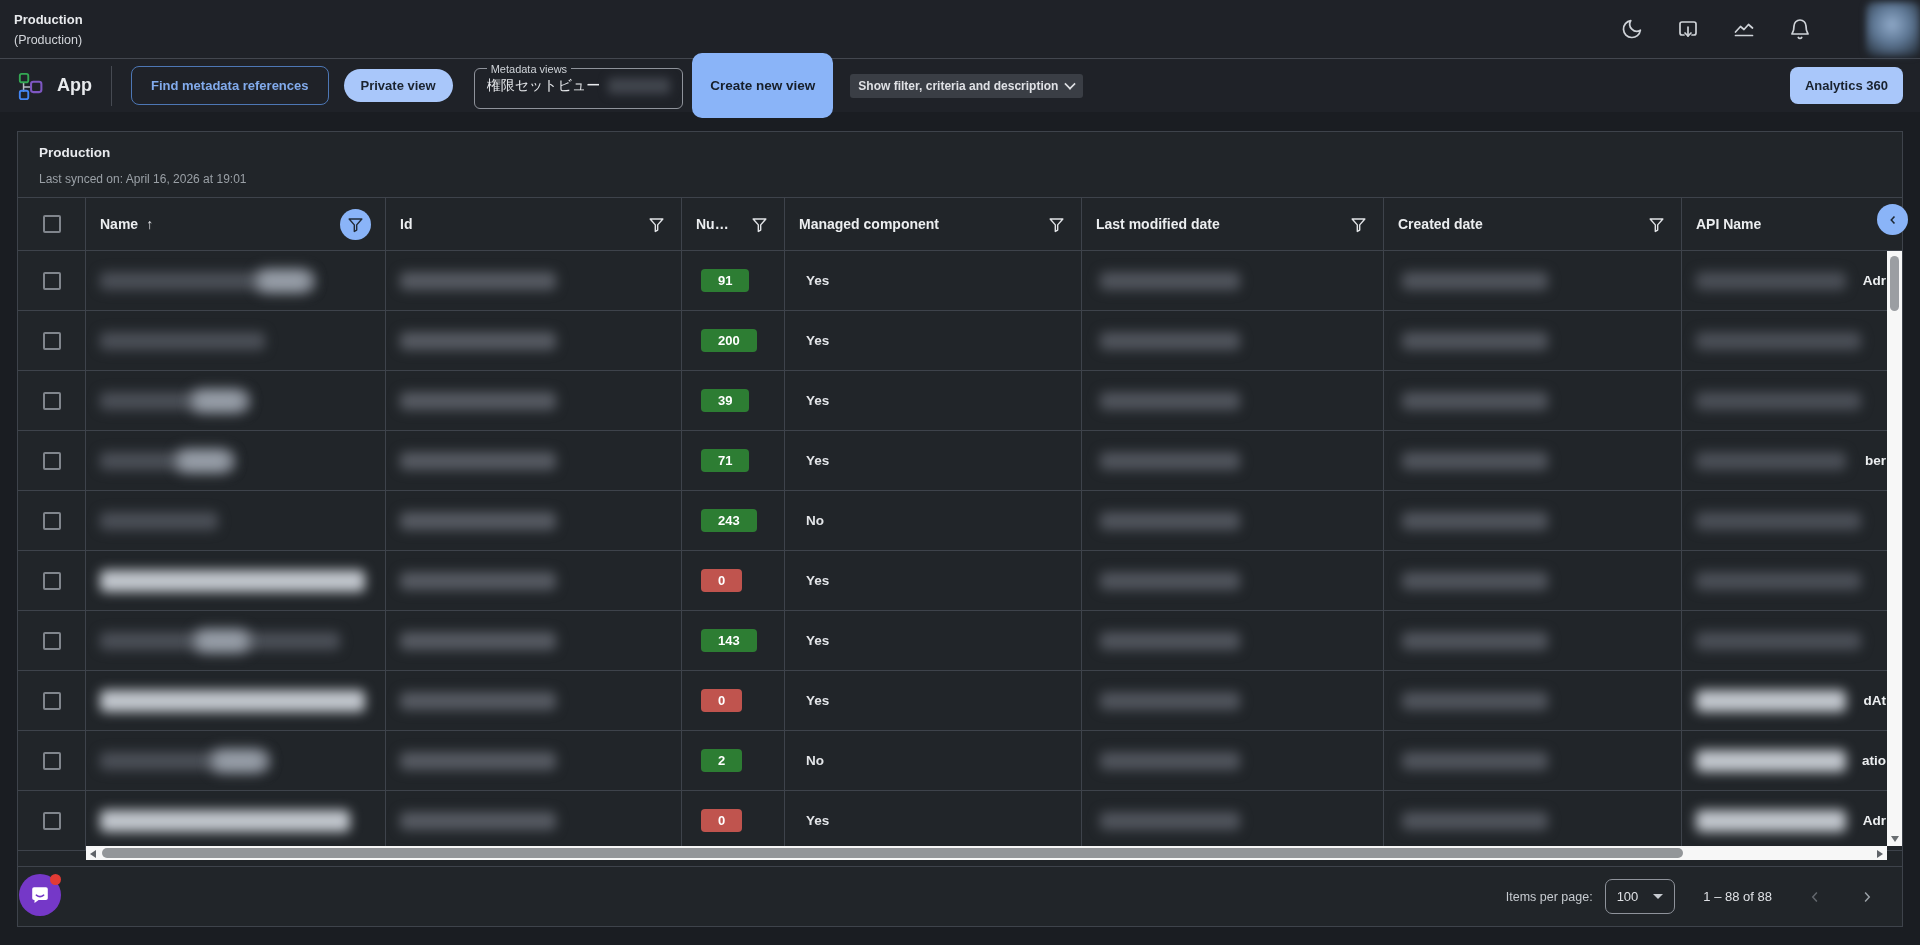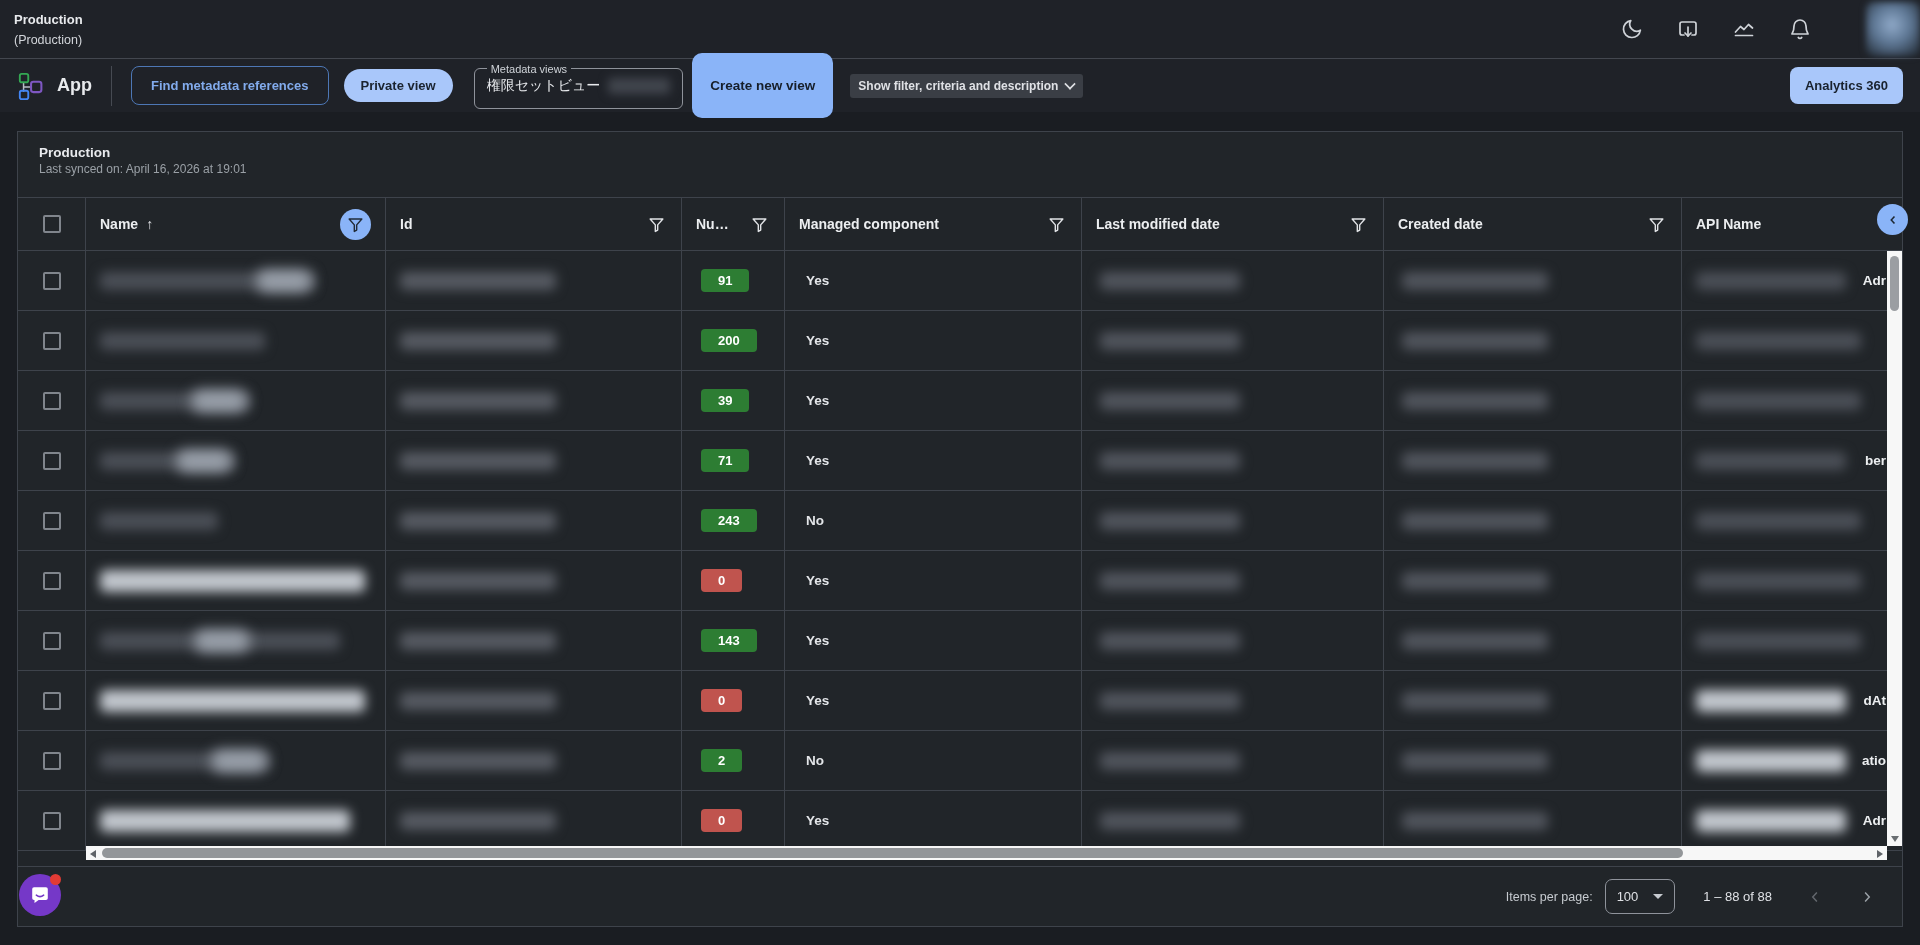--- a/index.html
+++ b/index.html
@@ -65,21 +65,21 @@
     margin-left:auto; background:#a9c7fa; color:#19222e; border:none; font-family:inherit;
     font-weight:bold; font-size:13px; border-radius:8px; padding:11px 15px; cursor:pointer;
   }
   
   .card{
     position:relative; margin:19px 17px 0 17px; height:796px;
     background:#212529; border:1px solid #3e434b;
   }
   .card-head{ height:65px; padding:13px 21px 0 21px; }
   .card-title{ font-size:13.5px; font-weight:bold; }
-  .card-sub{ font-size:12px; color:#9aa0a6; margin-top:2px; }
+  .card-sub{ font-size:12px; color:#9aa0a6; margin-top:12px; }
   
   .zone{ position:relative; height:669px; border-top:1px solid #3e434b; }
   .grid-row{ display:grid; grid-template-columns:68px 300px 296px 103px 297px 302px 298px minmax(0,1fr); }
   .thead{ height:53px; border-bottom:1px solid #3e434b; }
   .th{ display:flex; align-items:center; border-right:1px solid #3e434b; padding:0 14px; gap:6px; min-width:0; }
   .th:last-child{ border-right:none; }
   .th-label{ font-size:14px; font-weight:bold; color:#eceef0; white-space:nowrap; overflow:hidden; }
   .sort-arrow{ font-size:14px; color:#e1e3e6; margin-left:2px; }
   .funnel{ margin-left:auto; width:22px; height:22px; display:flex; align-items:center; justify-content:center; cursor:pointer; flex:none;}
   .funnel svg{ width:19px; height:19px; stroke:#e1e3e6; fill:none; stroke-width:1.8; stroke-linejoin:round; }

